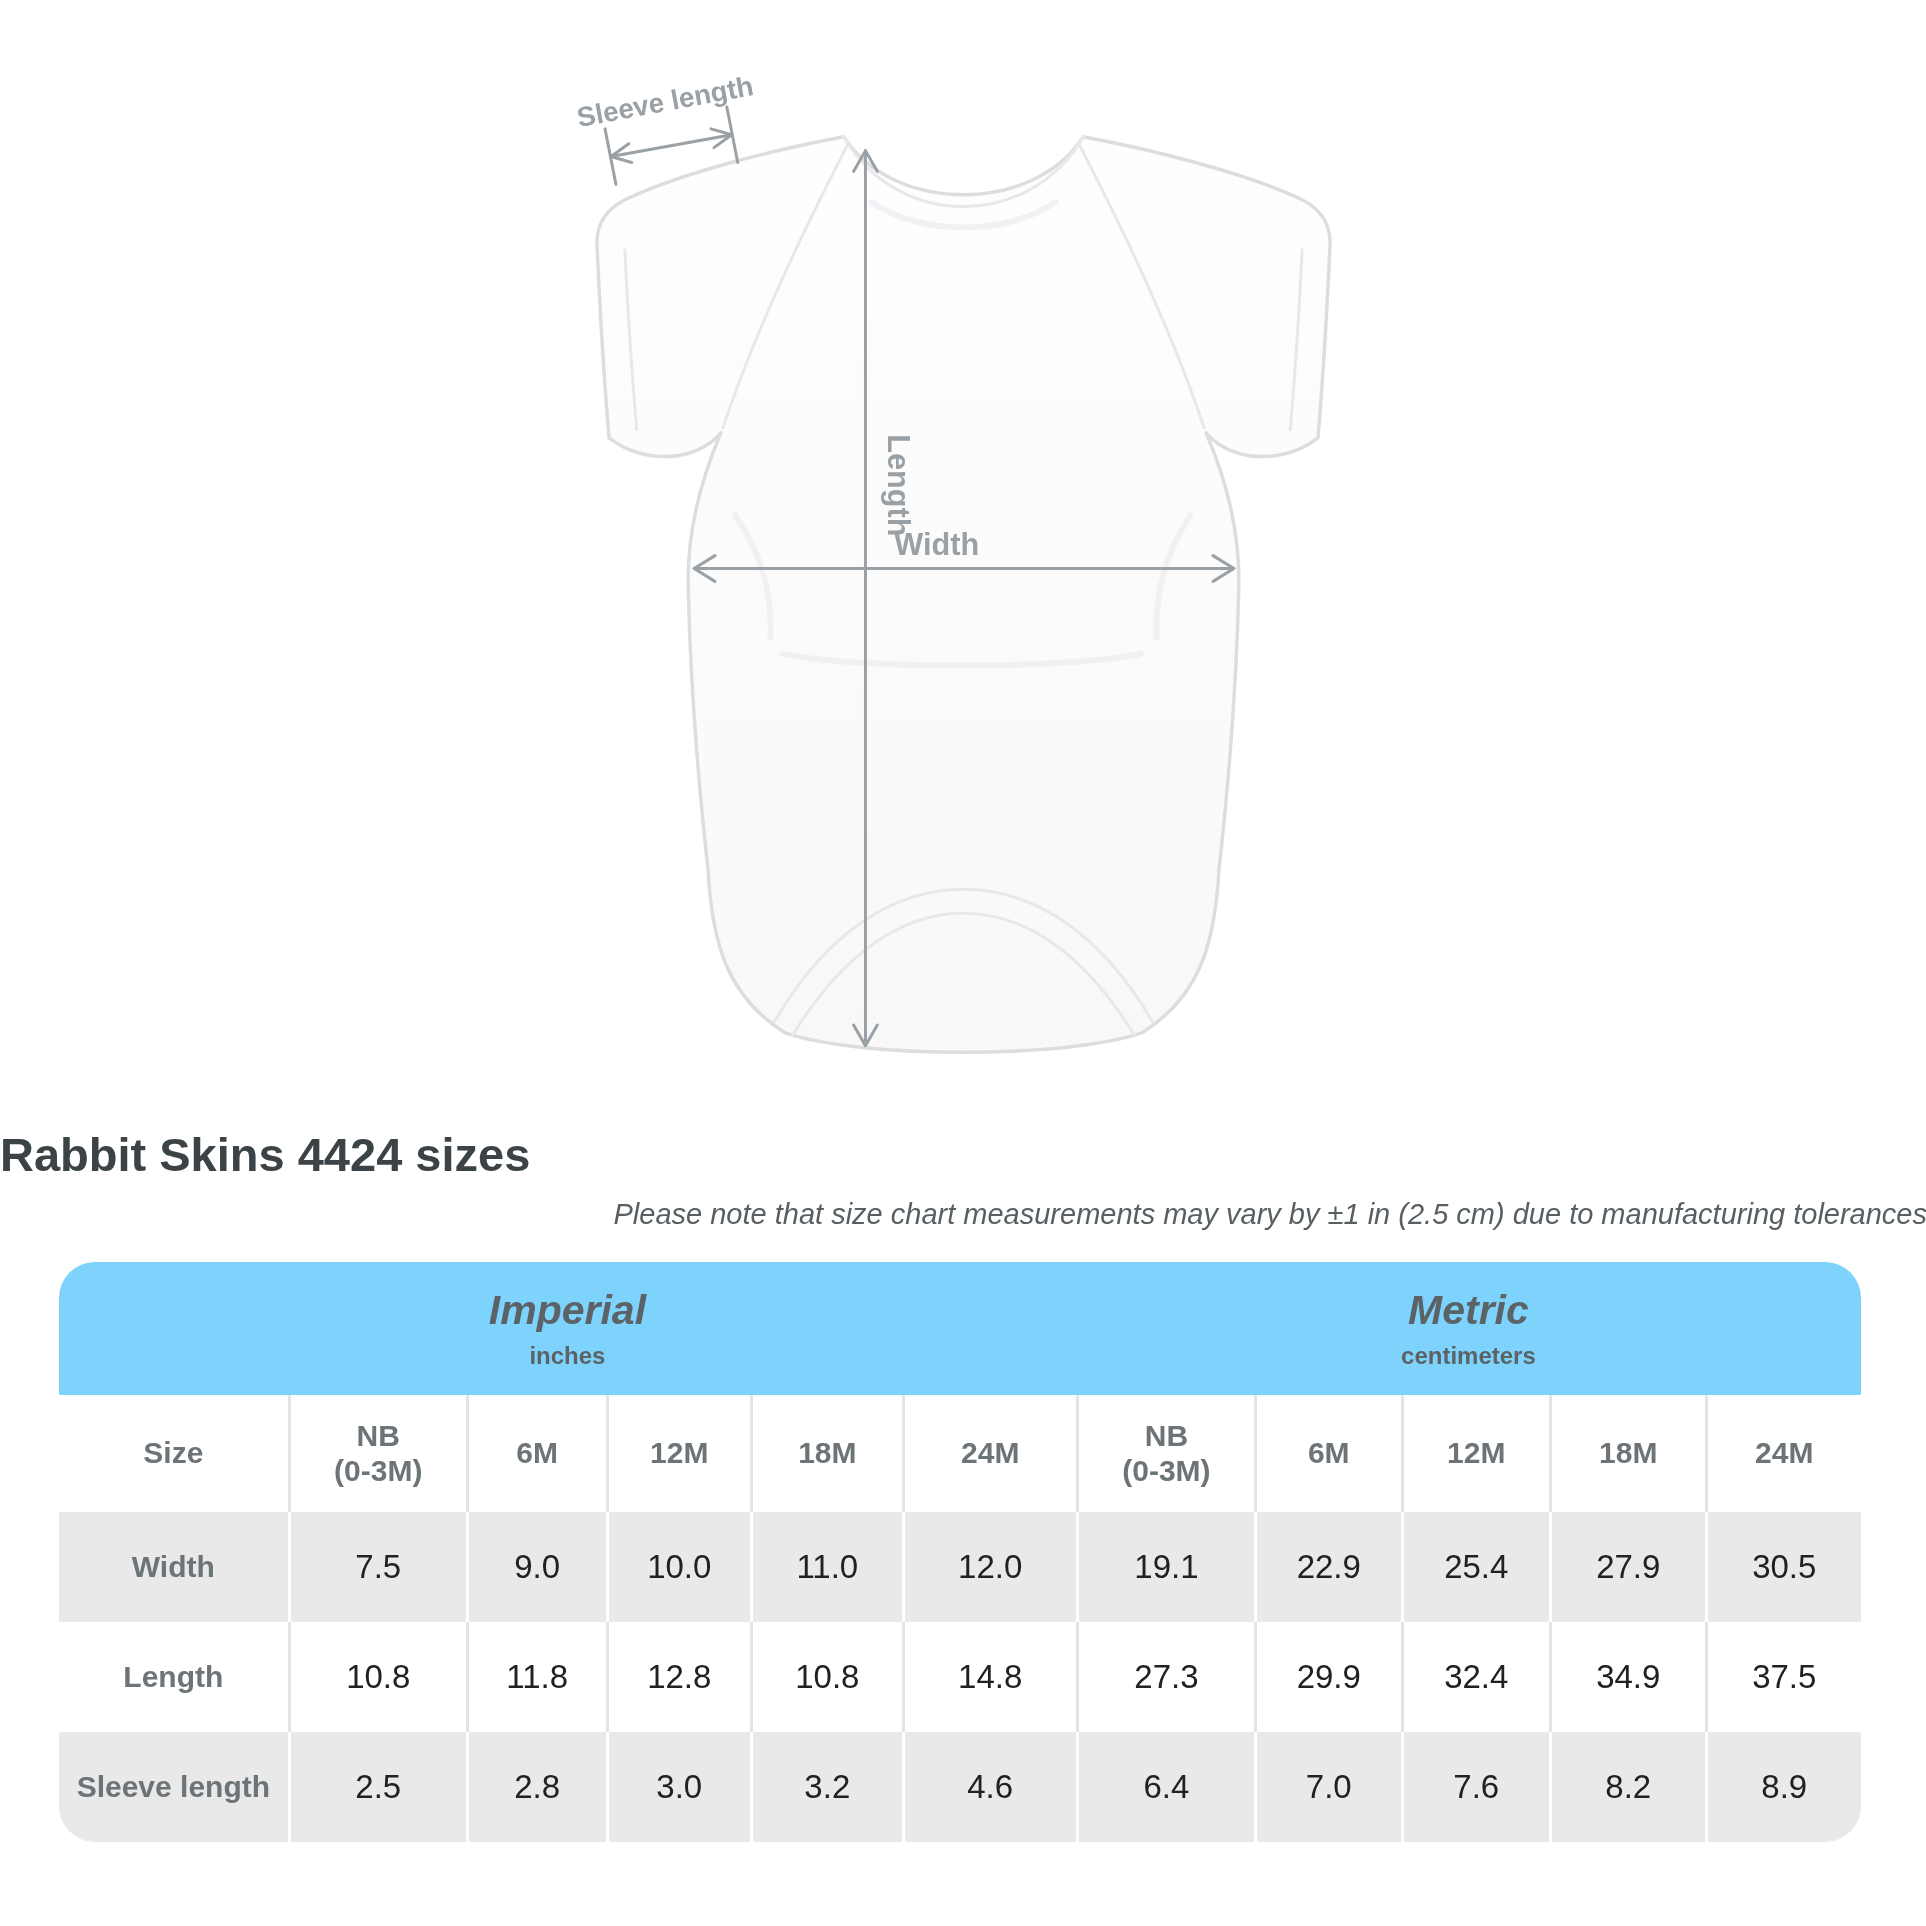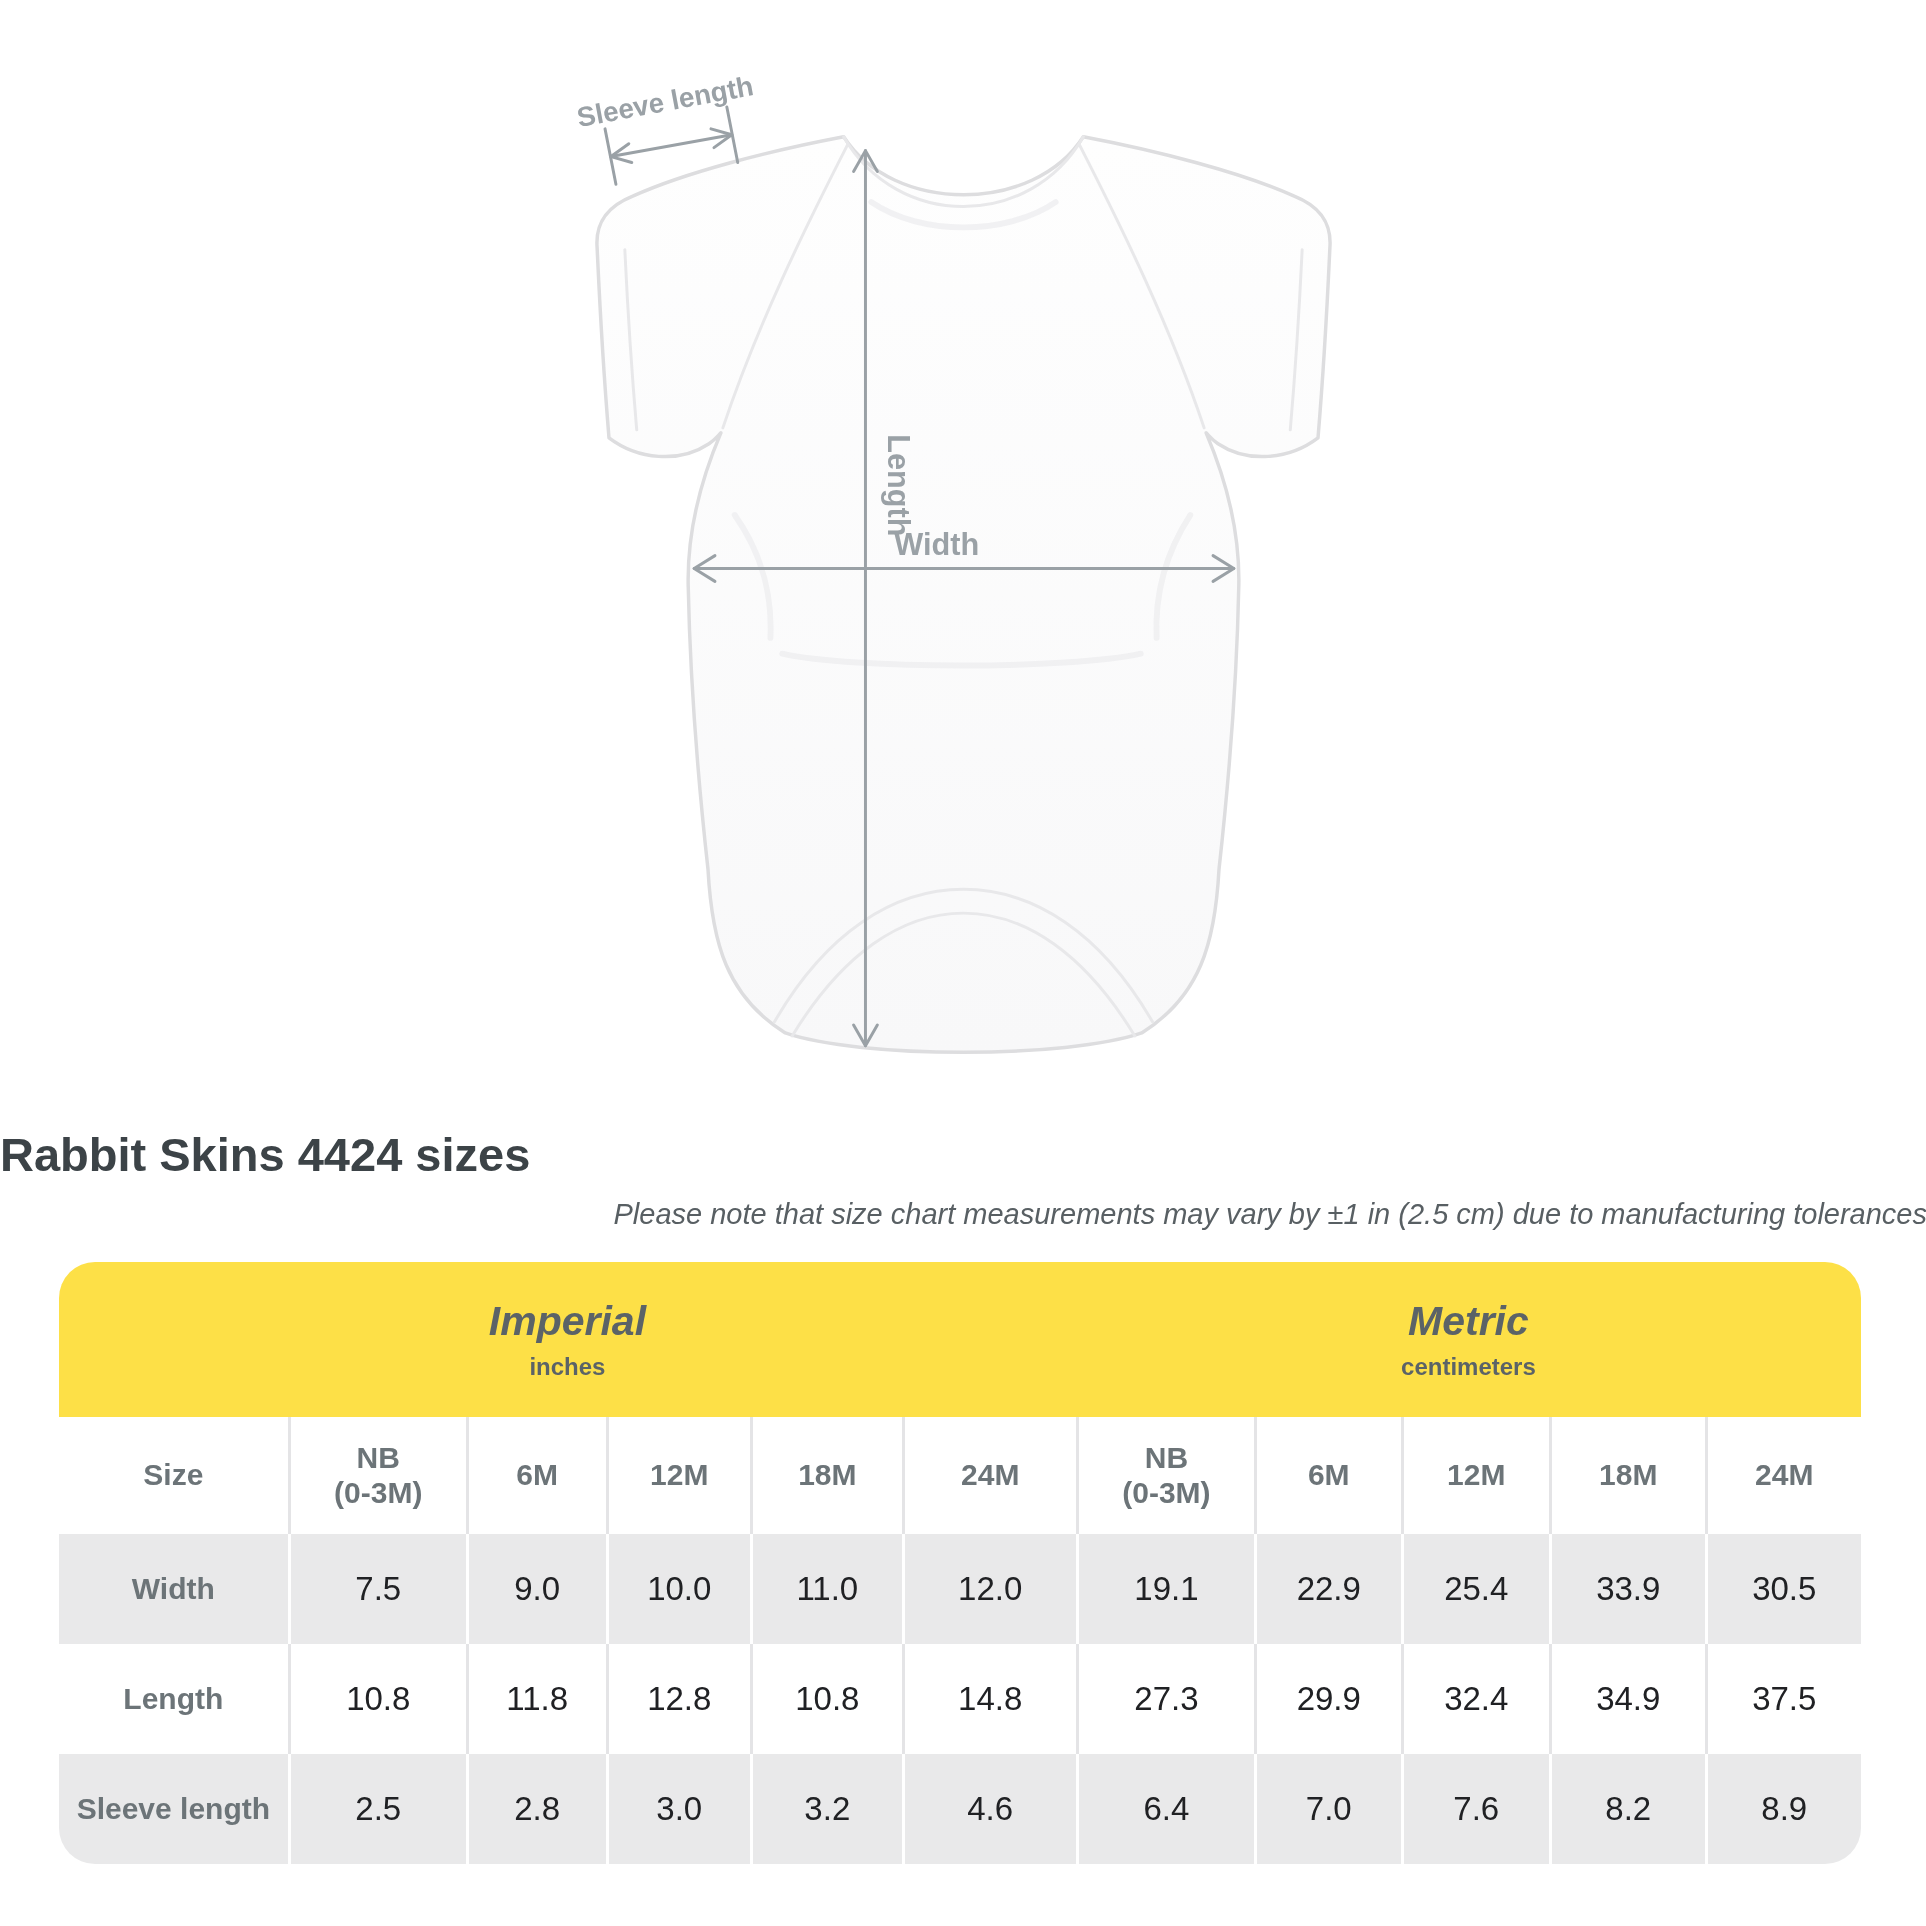--- a/index.html
+++ b/index.html
@@ -19,21 +19,21 @@
     position:absolute;top:1198px;left:0;width:100%;
     text-align:right;font-style:italic;font-size:29px;color:#585f63;
   }
   
   .table-wrap{
     position:absolute;left:59px;top:1262px;width:1802px;
     border-radius:36px;overflow:hidden;
   }
   table{width:100%;border-collapse:separate;border-spacing:0;table-layout:fixed;}
   th,td{padding:0;text-align:center;vertical-align:middle;box-sizing:border-box;}
-  tr.unit-row th{height:155px;background:#fde047;}
+  tr.unit-row th{height:133px;background:#7dd3fc;}
   .unit-label{font-size:41px;font-weight:bold;font-style:italic;color:#5b6367;line-height:1.15;}
   .unit-sublabel{font-size:24px;color:#5b6367;margin-top:8px;}
   tr.size-row th{
     height:117px;background:#ffffff;font-size:30px;font-weight:bold;color:#6c7478;line-height:1.15;
   }
   tr.size-row th + th{border-left:3px solid #e4e4e6;}
   tbody td{height:110px;font-size:33px;color:#202124;}
   tbody td.row-label{font-weight:bold;color:#6c7478;font-size:30px;}
   tbody tr:nth-child(odd) td{background:#e9e9ea;}
   tbody tr:nth-child(odd) td + td{border-left:3px solid #ffffff;}
@@ -167,21 +167,21 @@
         <tr>
           <td class="row-label">Width</td>
           <td>7.5</td>
           <td>9.0</td>
           <td>10.0</td>
           <td>11.0</td>
           <td>12.0</td>
           <td>19.1</td>
           <td>22.9</td>
           <td>25.4</td>
-          <td>33.9</td>
+          <td>27.9</td>
           <td>30.5</td>
         </tr>
         <tr>
           <td class="row-label">Length</td>
           <td>10.8</td>
           <td>11.8</td>
           <td>12.8</td>
           <td>10.8</td>
           <td>14.8</td>
           <td>27.3</td>

